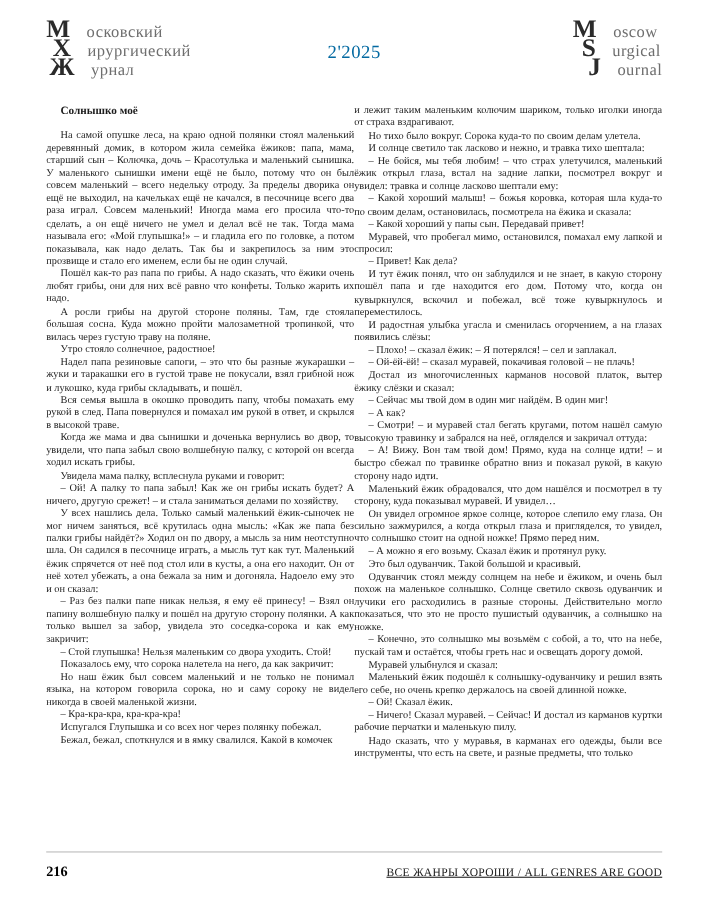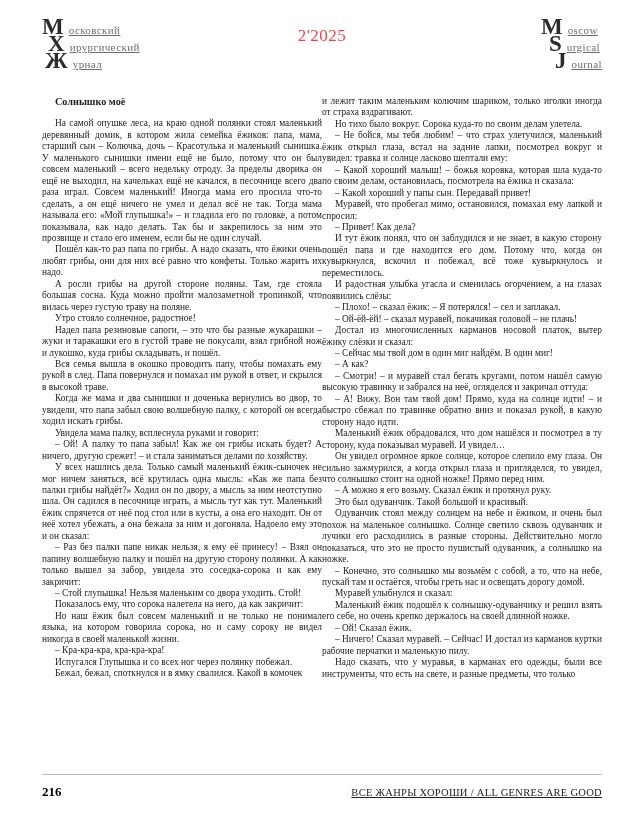--- a/index.html
+++ b/index.html
@@ -22,50 +22,49 @@
   }
 
   
   .header {
     position: relative;
     height: 64px;
   }
   .issue {
     position: absolute;
     left: 50%;
-    top: 8px;
+    top: 20px;
     transform: translateX(-50%);
     font-size: 17px;
     letter-spacing: 0.5px;
-    color: #ef4444;
+    color: #0369a1;
   }
   .logo {
     position: absolute;
     top: 0;
   }
   .logo-left { left: 0; }
   .logo-right { right: 0; }
   .logo-line {
     display: flex;
     align-items: baseline;
     height: 17px;
     white-space: nowrap;
   }
   .logo-big {
     font-size: 23px;
     font-weight: bold;
     color: #2b2b2b;
     line-height: 17px;
   }
   .logo-small {
-    font-size: 11px;
+    font-size: 15px;
     color: #6e6e6e;
     letter-spacing: 0.4px;
-    margin-left: 5px;
-    text-decoration: underline;
+    margin-left: 15px;
   }
   .logo-line.ind1 { margin-left: 6px; }
   .logo-line.ind2 { margin-left: 3px; }
   .logo-right .logo-line.ind1 { margin-left: 8px; }
   .logo-right .logo-line.ind2 { margin-left: 14px; }
 
   
   .columns {
     display: flex;
     margin-top: 14px;
@@ -180,20 +179,21 @@
           <p>Но наш ёжик был совсем маленький и не только не понимал языка, на котором говорила сорока, но и саму сороку не видел никогда в своей маленькой жизни.</p>
           <p>– Кра-кра-кра, кра-кра-кра!</p>
           <p>Испугался Глупышка и со всех ног через полянку побежал.</p>
           <p>Бежал, бежал, споткнулся и в ямку свалился. Какой в комочек</p>
         </div>
     </div>
     <div class="col">
       <div>
           <p class="cont">и лежит таким маленьким колючим шариком, только иголки иногда от страха вздрагивают.</p>
           <p>Но тихо было вокруг. Сорока куда-то по своим делам улетела.</p>
+          <p>И солнце светило так ласково и нежно, и травка тихо шептала:</p>
           <p>– Не бойся, мы тебя любим! – что страх улетучился, маленький ёжик открыл глаза, встал на задние лапки, посмотрел вокруг и увидел: травка и солнце ласково шептали ему:</p>
           <p>– Какой хороший малыш! – божья коровка, которая шла куда-то по своим делам, остановилась, посмотрела на ёжика и сказала:</p>
           <p>– Какой хороший у папы сын. Передавай привет!</p>
           <p>Муравей, что пробегал мимо, остановился, помахал ему лапкой и спросил:</p>
           <p>– Привет! Как дела?</p>
           <p>И тут ёжик понял, что он заблудился и не знает, в какую сторону пошёл папа и где находится его дом. Потому что, когда он кувыркнулся, вскочил и побежал, всё тоже кувыркнулось и переместилось.</p>
           <p>И радостная улыбка угасла и сменилась огорчением, а на глазах появились слёзы:</p>
           <p>– Плохо! – сказал ёжик: – Я потерялся! – сел и заплакал.</p>
           <p>– Ой-ёй-ёй! – сказал муравей, покачивая головой – не плачь!</p>
           <p>Достал из многочисленных карманов носовой платок, вытер ёжику слёзки и сказал:</p>

